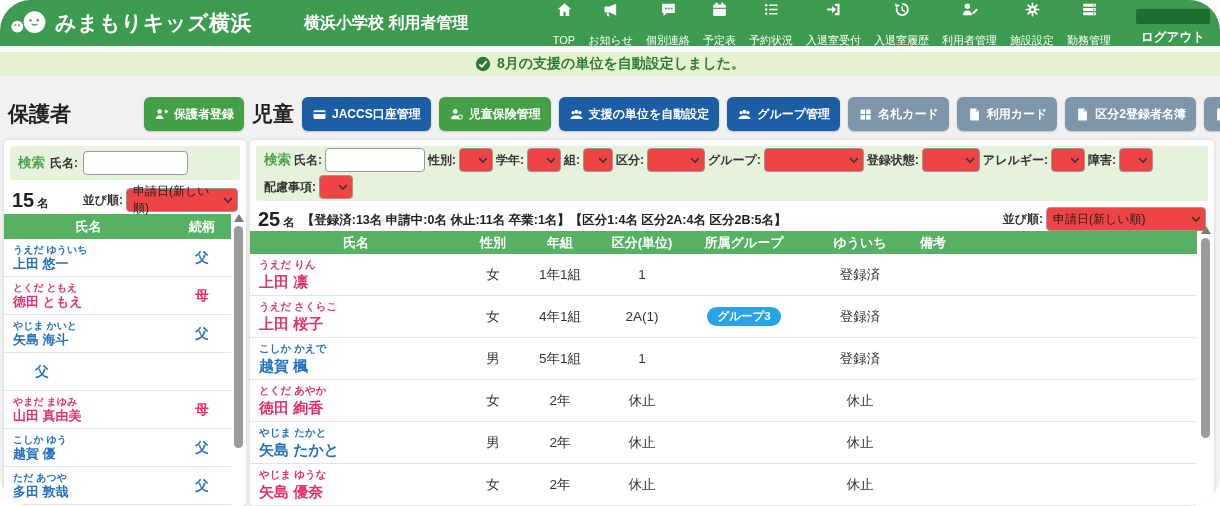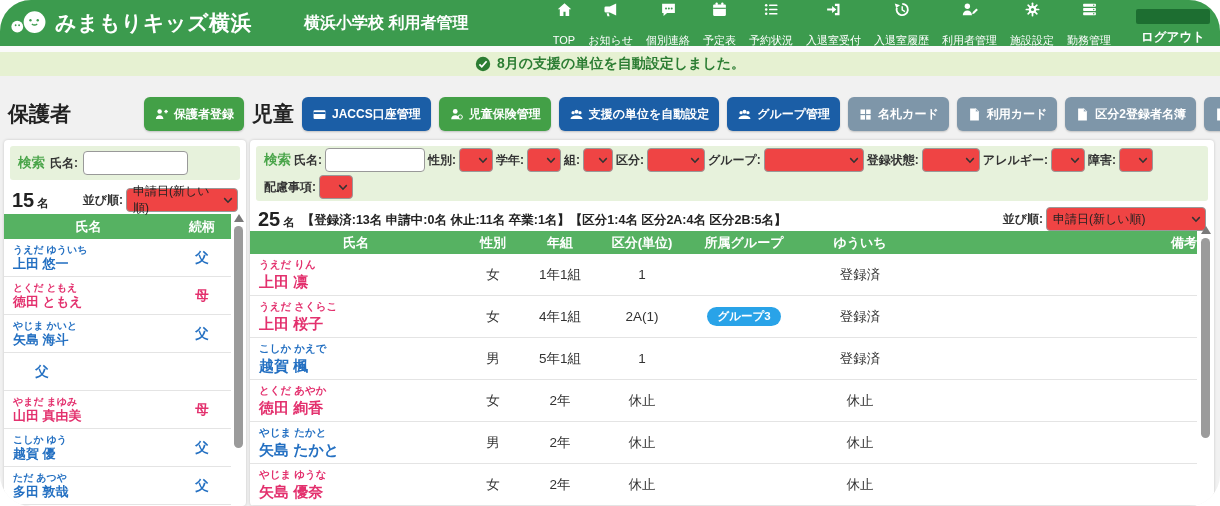--- a/index.html
+++ b/index.html
@@ -70,21 +70,21 @@
   .f{color:#e3316e;}
 
   
   .c-thead{display:flex;align-items:center;height:23px;background:#56b262;color:#fff;font-weight:bold;font-size:13px;margin-right:17px;}
   .co-name{width:212px;text-align:center;box-sizing:border-box;}
   .co-sex{width:62px;text-align:center;}
   .co-grade{width:72px;text-align:center;}
   .co-cat{width:92px;text-align:center;}
   .co-group{width:112px;text-align:center;}
   .co-status{width:120px;text-align:center;}
-  .co-note{flex:1;text-align:right;}
+  .co-note{flex:1;text-align:left;}
   .c-row{display:flex;align-items:center;height:42px;border-bottom:1px solid #e4e4e4;margin-right:17px;cursor:pointer;box-sizing:border-box;}
   .c-cell-name{width:212px;box-sizing:border-box;padding-left:9px;min-width:0;}
   .ckana{font-size:10.5px;font-weight:bold;line-height:1.3;white-space:nowrap;}
   .cname{font-size:15px;font-weight:bold;line-height:1.3;white-space:nowrap;}
   .cell{font-size:13.5px;color:#333;text-align:center;}
   .badge{background:#29a3e8;color:#fff;font-size:11.5px;font-weight:bold;border-radius:11px;padding:3px 10px;display:inline-block;line-height:1.2;}
 
   
   .vscroll{position:absolute;width:13px;display:flex;flex-direction:column;align-items:center;}
   #g-scroll{top:74px;right:1px;}

